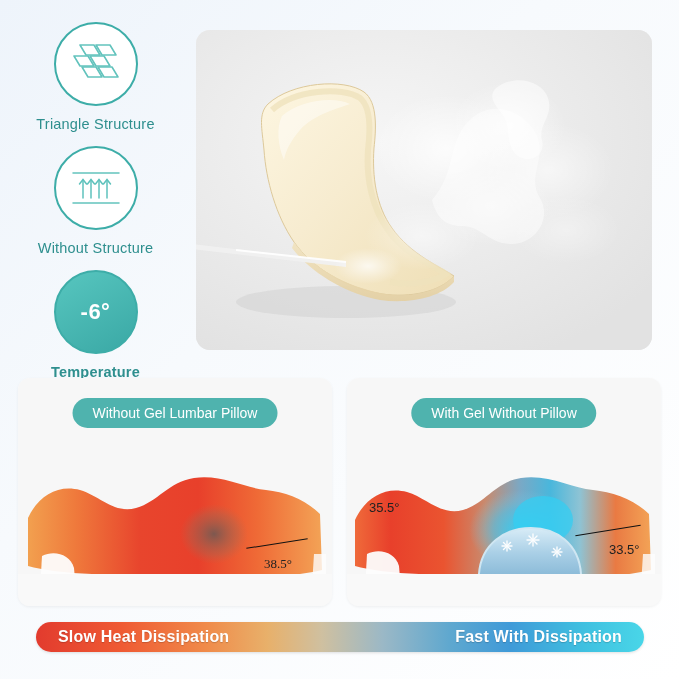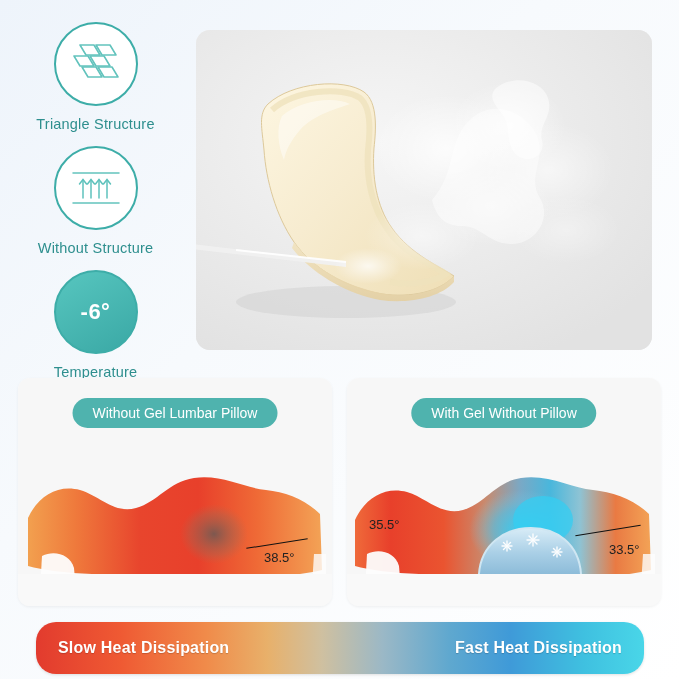--- a/index.html
+++ b/index.html
@@ -54,21 +54,21 @@
     color: #ffffff;
     font-size: 22px;
     font-weight: bold;
     letter-spacing: .5px;
   }
   .feature-label {
     font-size: 14.5px;
     color: #2e8f8e;
     letter-spacing: .2px;
   }
-  .feature-label.temp { color: #2e8f8e; }
+  .feature-label.temp { color: #2e8f8e; font-weight: bold; }
 
   
   .hero {
     position: absolute;
     left: 196px; top: 30px;
     width: 456px; height: 320px;
     border-radius: 14px;
     background: linear-gradient(160deg,#f2f2f2 0%, #ebebeb 45%, #e4e4e4 100%);
     overflow: hidden;
   }
@@ -112,21 +112,21 @@
     position: absolute;
     z-index: 5;
     height: 1px;
     background: #111111;
   }
 
   
   .legend {
     position: absolute;
     left: 36px; top: 622px;
-    width: 608px; height: 52px;
+    width: 608px; height: 30px;
     border-radius: 20px;
     background: linear-gradient(90deg,#e23b2e 0%, #ef5a33 14%, #f08b4a 28%, #e8b06a 38%,
                 #cfc0a0 47%, #9bb8c6 57%, #5fa8cf 68%, #3f9ad8 78%, #3fc0e0 90%, #49d6e8 100%);
     display: flex;
     align-items: center;
     justify-content: space-between;
     padding: 0 22px;
     box-shadow: 0 1px 3px rgba(0,0,0,.12);
   }
   .legend span {
@@ -283,21 +283,21 @@
 
         <ellipse cx="196" cy="156" rx="34" ry="30" fill="url(#hotspotL)"></ellipse>
 
         <path d="M24 178 C36 172 52 176 56 190 L58 212 L22 212 Z" fill="#fdfdfd" opacity=".95"></path>
         <path d="M296 176 L308 176 L308 210 L294 208 Z" fill="#fdfdfd" opacity=".8"></path>
 
         <rect x="0" y="196" width="314" height="32" fill="#f9f9f9"></rect>
       </svg>
 
       <div class="leader" style="left:228px; top:165px; width:62px; transform: rotate(-9deg);"></div>
-      <div class="temp-tag" style="left:246px; top:172px;">38.5°</div>
+      <div class="temp-tag" style="left:246px; top:178px;font-family:Liberation Serif, serif;">38.5°</div>
     </div>
 
     <div class="panel">
       <div class="pill">With Gel Without Pillow</div>
 
       <svg width="314" height="228" viewBox="0 0 314 228" aria-hidden="true" style="position:absolute;left:0;top:0;">
         <defs>
           <linearGradient id="mixbody" x1="0" y1="0" x2="1" y2="0">
             <stop offset="0%" stop-color="#ef6a3a"></stop>
             <stop offset="12%" stop-color="#e8402b"></stop>
@@ -350,25 +350,25 @@
           </g>
           <g transform="translate(210,174)">
             <line x1="-5" y1="0" x2="5" y2="0"></line>
               <line x1="0" y1="-5" x2="0" y2="5"></line>
             <line x1="-3.5" y1="-3.5" x2="3.5" y2="3.5"></line>
               <line x1="-3.5" y1="3.5" x2="3.5" y2="-3.5"></line>
           </g>
         </g>
       </svg>
 
-      <div class="temp-tag" style="left:22px; top:139px;">35.5°</div>
+      <div class="temp-tag" style="left:22px; top:122px;">35.5°</div>
 
       <div class="leader" style="left:228px; top:152px; width:66px; transform: rotate(-9deg);"></div>
       <div class="temp-tag" style="left:262px; top:164px;">33.5°</div>
     </div>
   </div>
 
   <div class="legend">
     <span>Slow Heat Dissipation</span>
-    <span>Fast Heat Dissipation</span>
+    <span>Fast With Dissipation</span>
   </div>
 
 </div>
 
 </body></html>

